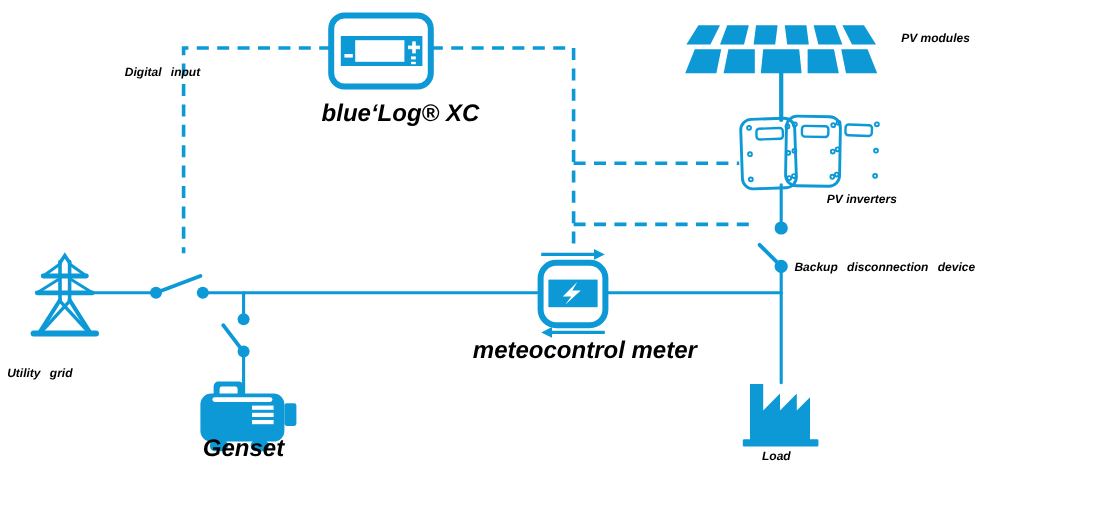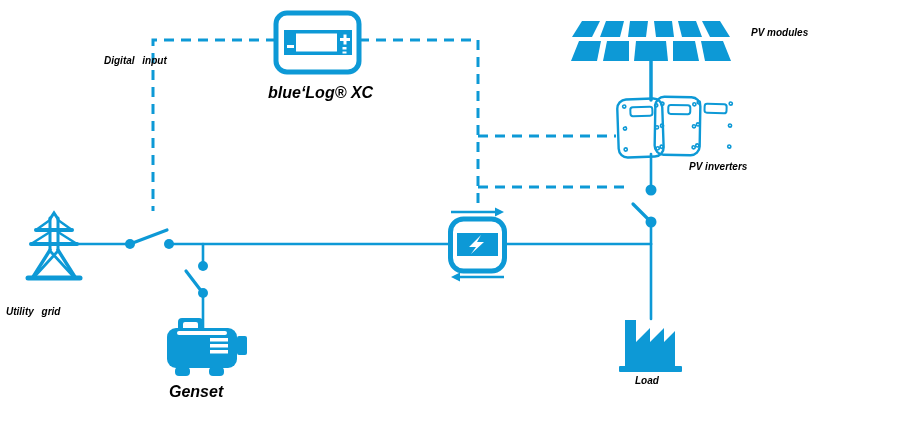--- a/index.html
+++ b/index.html
@@ -11,30 +11,30 @@
   .stage svg{position:absolute;left:0;top:0;}
   .blue-stroke{stroke:var(--brand);fill:none;}
   .blue-fill{fill:var(--brand);stroke:none;}
   .white-fill{fill:#fff;stroke:none;}
   .dashed{stroke-dasharray:10 7;stroke-width:3;}
   .lbl{
     position:absolute; font-style:italic; font-weight:bold; font-size:10px;
     color:var(--ink); white-space:nowrap; line-height:1.1;
     font-family:"Liberation Sans", sans-serif;
   }
-  .lbl.lg{font-size:16px;}
+  .lbl.lg{font-size:20px;}
   .wide{word-spacing:5px;}
   .lbl-digital-input{left:104px;top:55px;}
   .lbl-bluelog{left:268px;top:84px;}
   .lbl-pv-modules{left:751px;top:27px;}
   .lbl-pv-inverters{left:689px;top:161px;}
   .lbl-backup{left:662px;top:218px;}
   .lbl-meter{left:394px;top:281px;}
   .lbl-utility{left:6px;top:280px;margin-top:26px;}
-  .lbl-genset{left:169px;top:383px;text-align:right;}
+  .lbl-genset{left:169px;top:363px;text-align:right;}
   .lbl-load{left:635px;top:375px;}
 </style>
 </head>
 <body>
 
 <div class="stage">
 
   <svg width="919" height="425" viewBox="0 0 919 425">
 
     <g>
@@ -174,16 +174,18 @@
         <path class="blue-stroke" stroke-width="2.6" d="M504,277 H460"></path>
         <polygon class="blue-fill" points="460,272.5 451,277 460,281.5"></polygon>
       </g>
     </g>
   </svg>
 
   <div class="lbl wide lbl-digital-input">Digital input</div>
   <div class="lbl lg lbl-bluelog">blue‘Log® XC</div>
   <div class="lbl lbl-pv-modules">PV modules</div>
   <div class="lbl lbl-pv-inverters">PV inverters</div>
+  <div class="lbl wide lbl-backup">Backup disconnection device</div>
+  <div class="lbl lg lbl-meter">meteocontrol meter</div>
   <div class="lbl wide lbl-utility">Utility grid</div>
   <div class="lbl lg lbl-genset">Genset</div>
   <div class="lbl lbl-load">Load</div>
 </div>
 
 </body></html>

